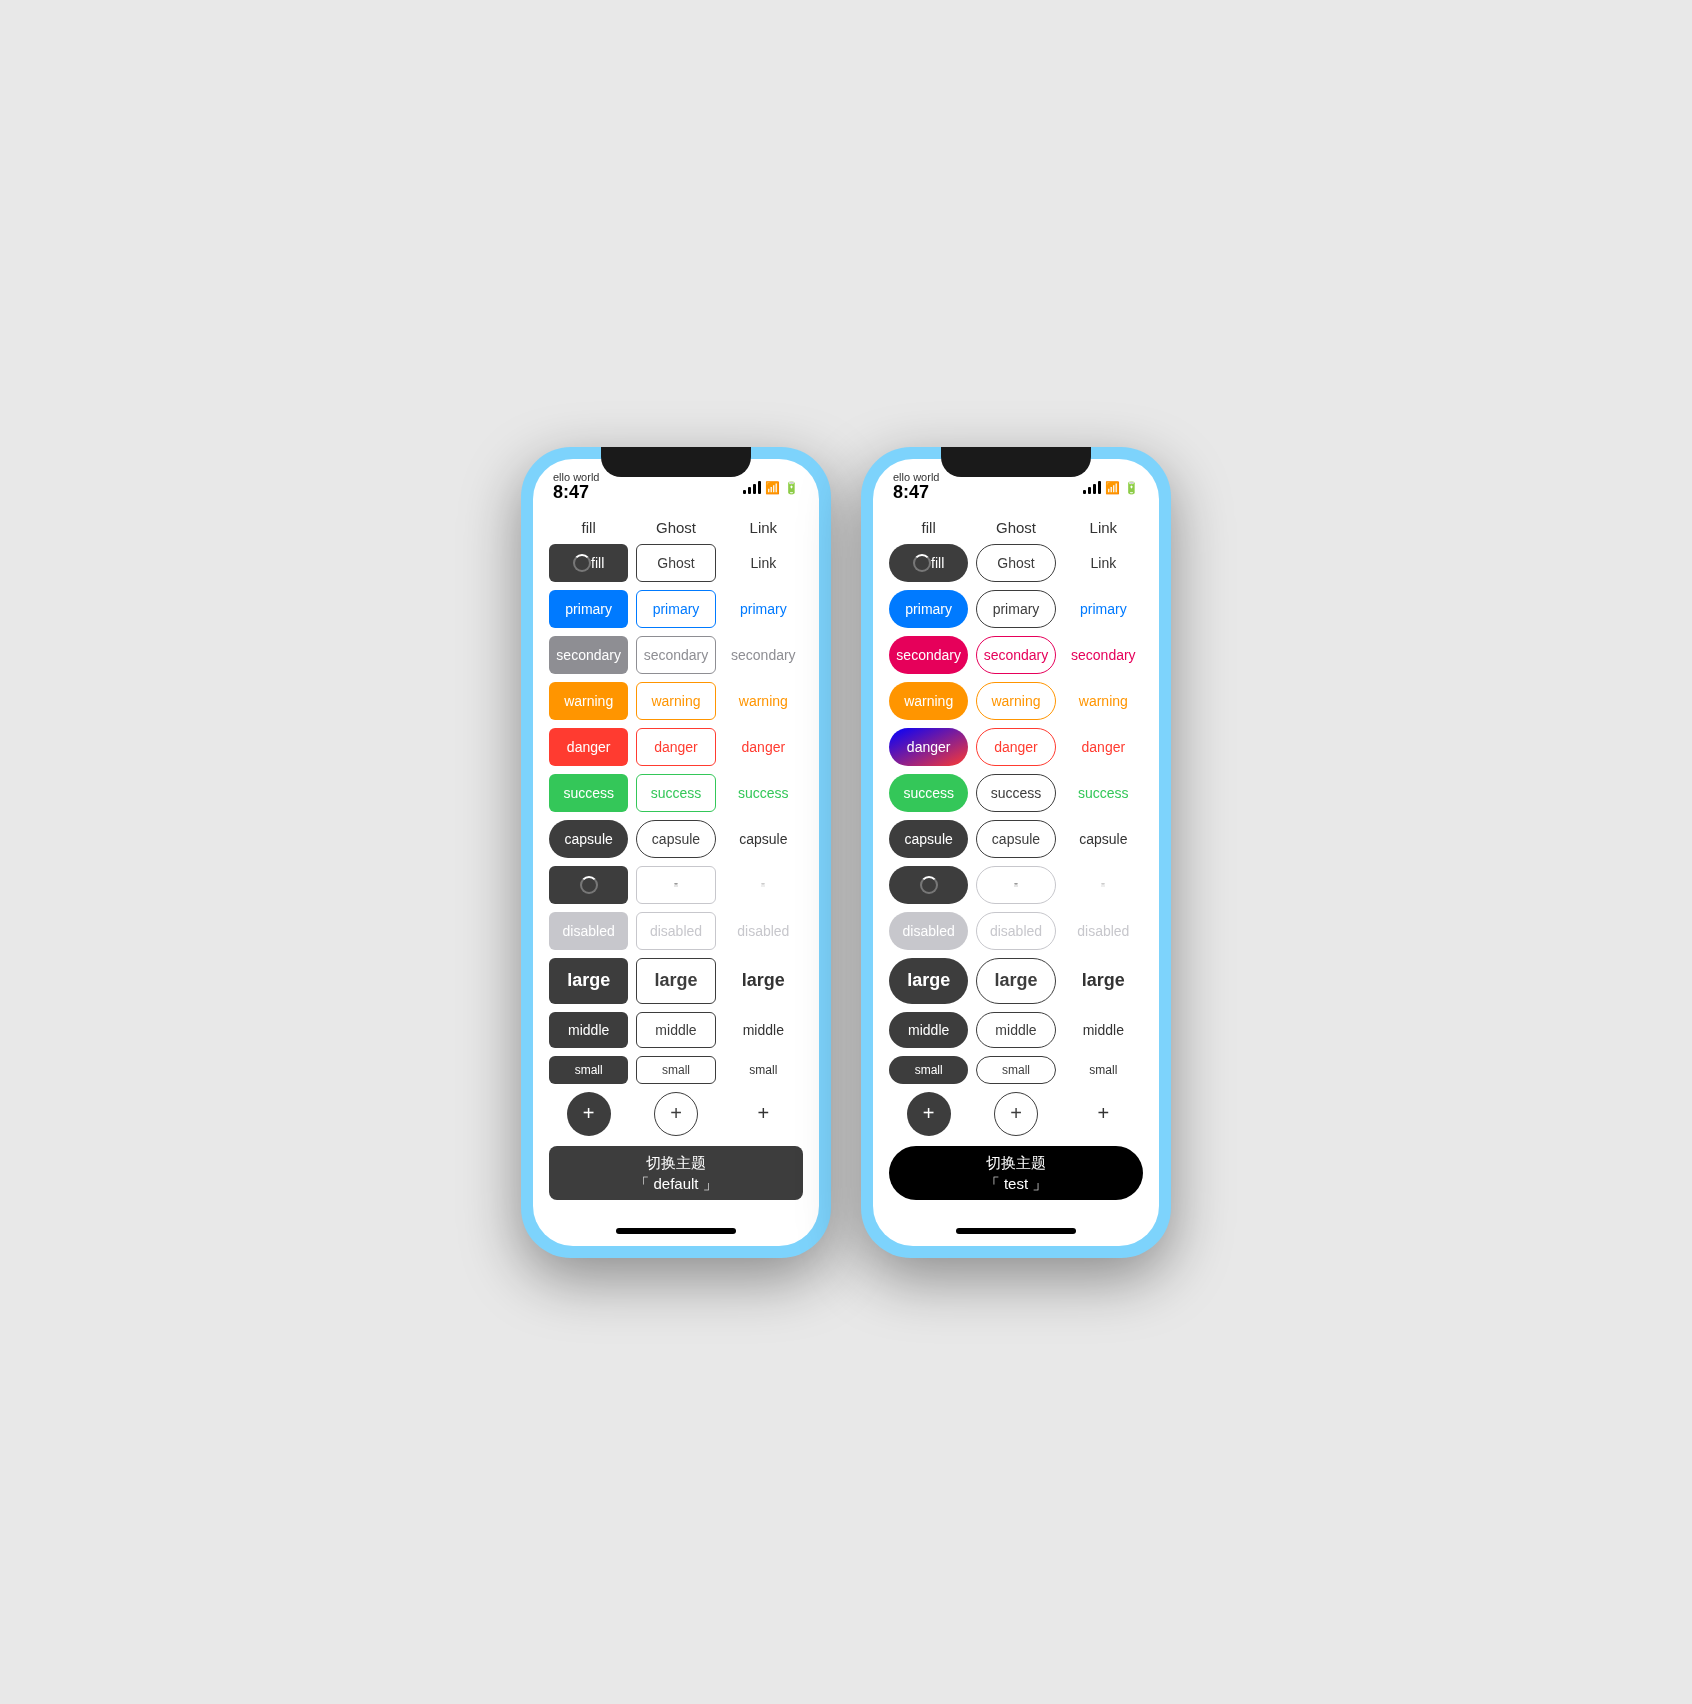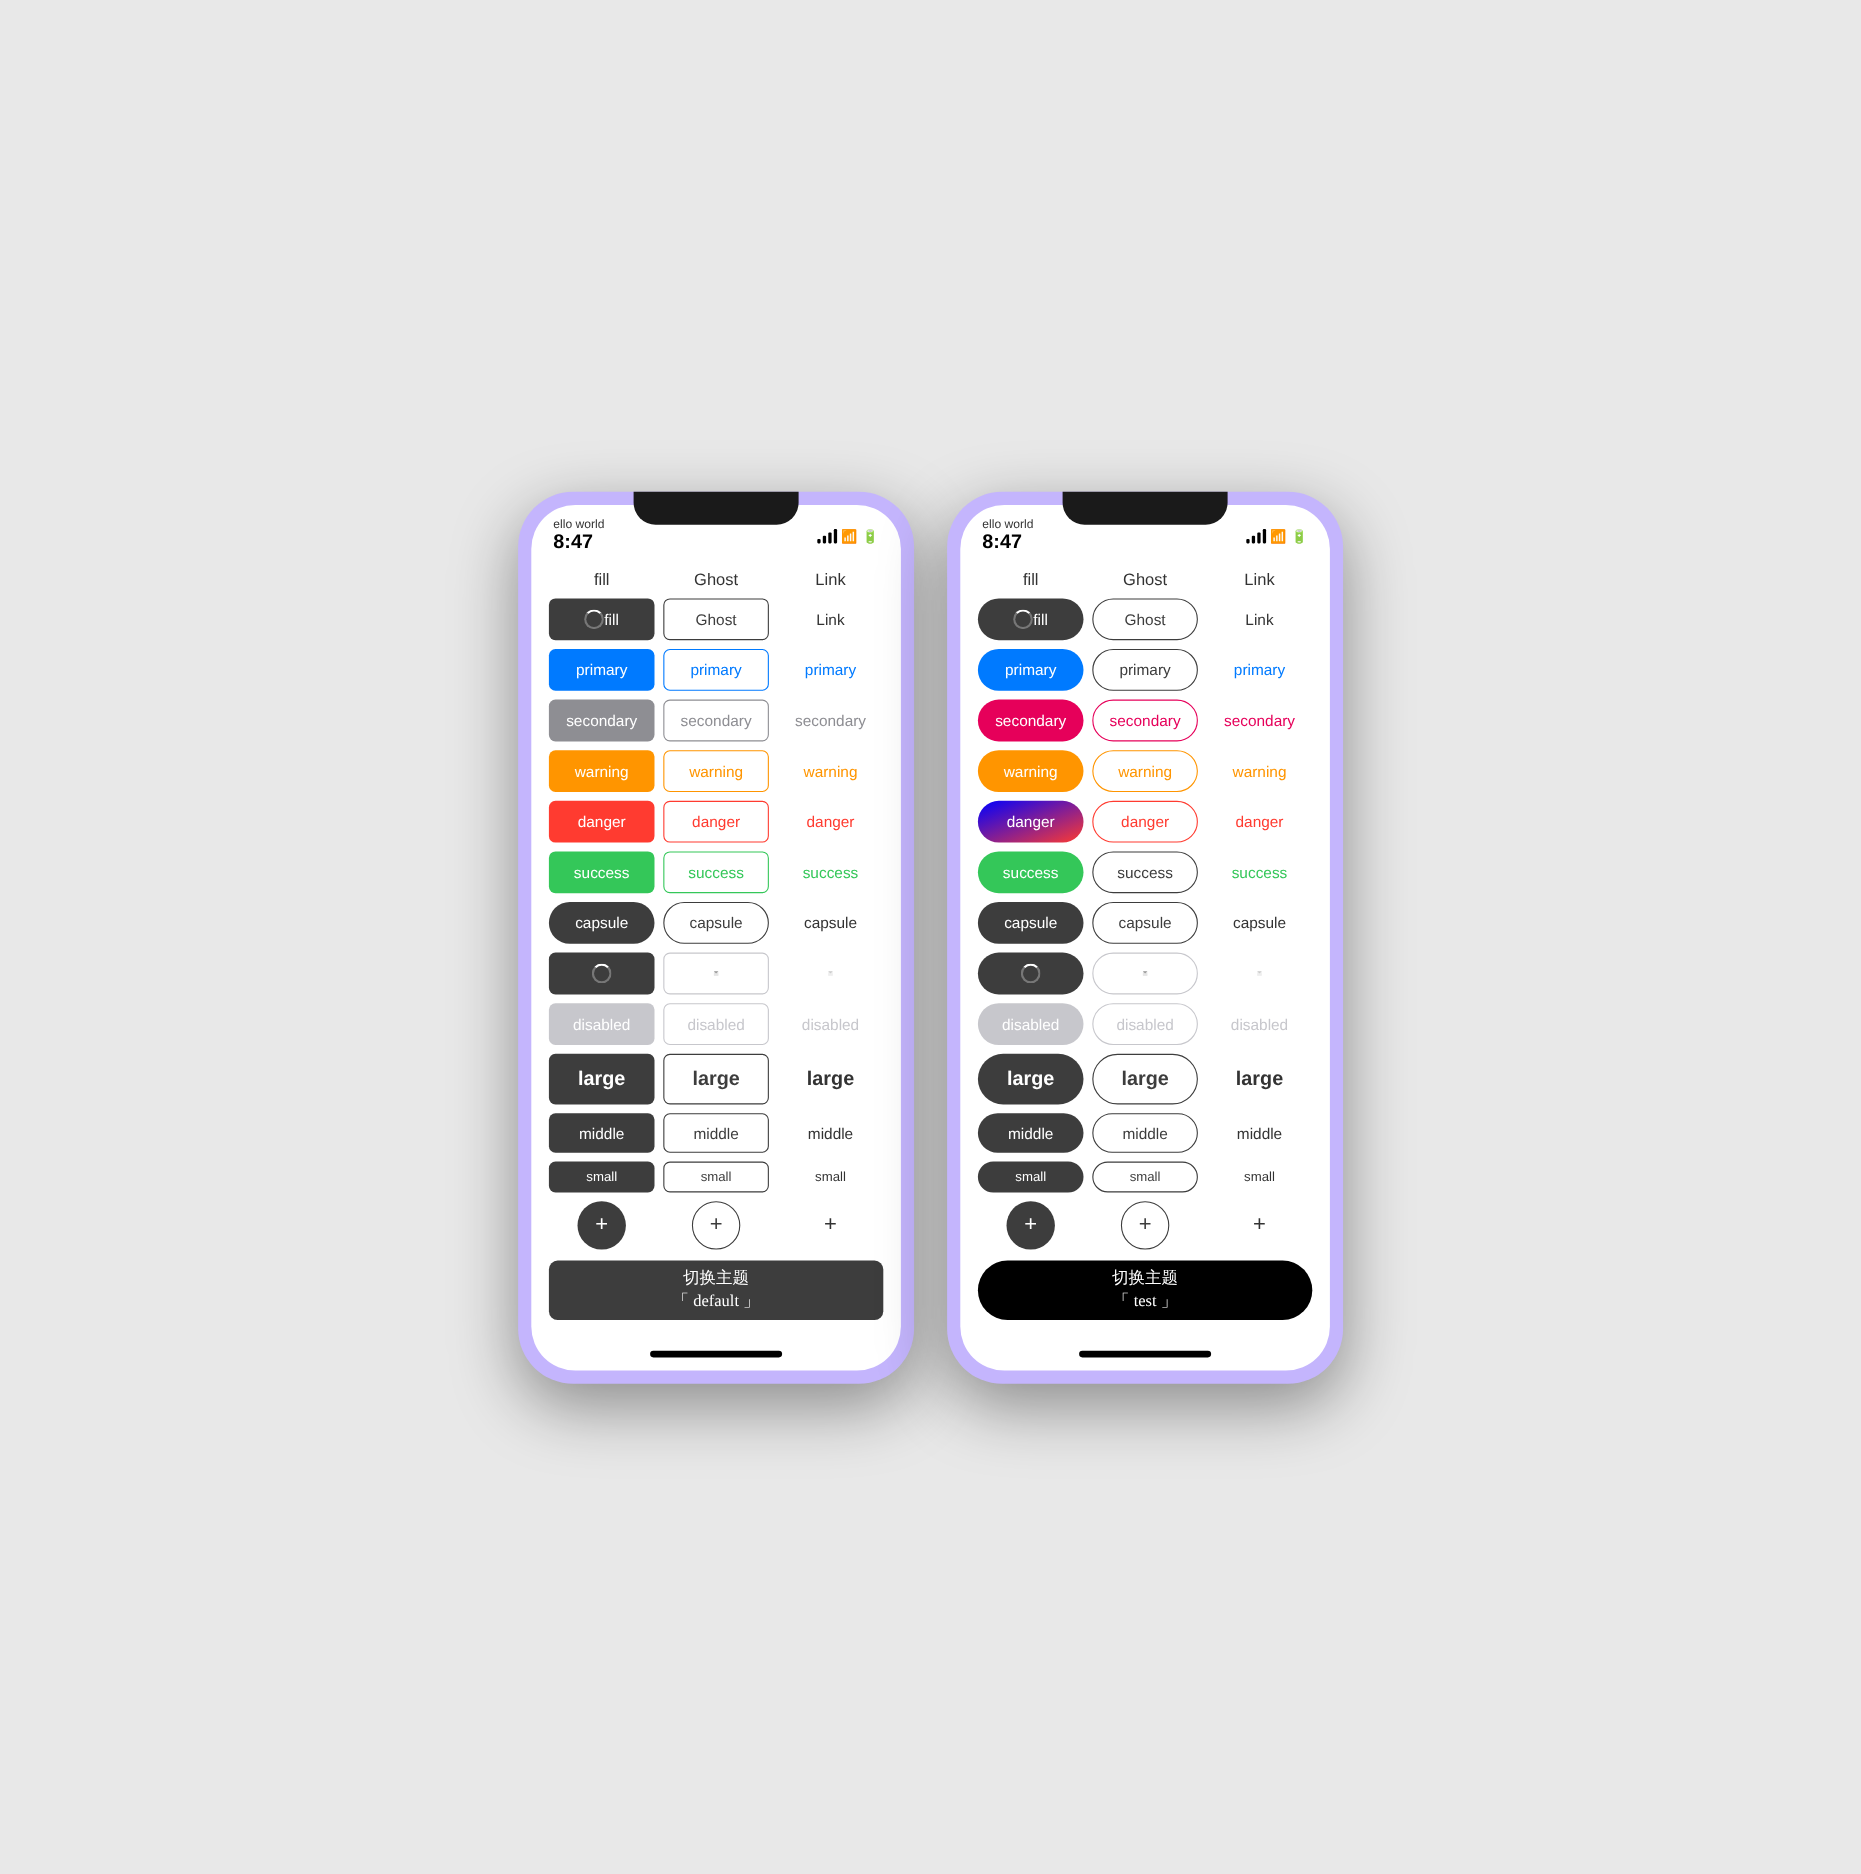--- a/index.html
+++ b/index.html
@@ -11,22 +11,22 @@
       min-height: 100vh;
       font-family: -apple-system, BlinkMacSystemFont, 'Helvetica Neue', Arial, sans-serif;
       padding: 20px;
     }
     .phones-container {
       display: flex;
       gap: 30px;
       align-items: flex-start;
     }
     .phone {
-      width: 360px;
-      background: #c4b5fd;
+      width: 310px;
+      background: #7dd3fc;
       border-radius: 50px;
       padding: 12px;
       box-shadow: 0 20px 60px rgba(0,0,0,0.4);
       position: relative;
     }
     .phone-screen {
       background: #ffffff;
       border-radius: 40px;
       overflow: hidden;
       position: relative;
@@ -208,21 +208,20 @@
       width: 100%;
       height: 54px;
       background: #3d3d3d;
       color: #fff;
       border-radius: 8px;
       font-size: 15px;
       text-align: center;
       margin-top: 10px;
       cursor: pointer;
       line-height: 1.4;
-      font-family: Liberation Serif, serif;
     }
     .switch-theme-btn.black-theme {
       background: #000;
       border-radius: 999px;
     }
     
     .test-fill-secondary { background: #e6005a; color: #fff; }
     .test-fill-danger { 
       background: linear-gradient(to bottom right, #0000ff, #ff3b30);
       color: #fff;

